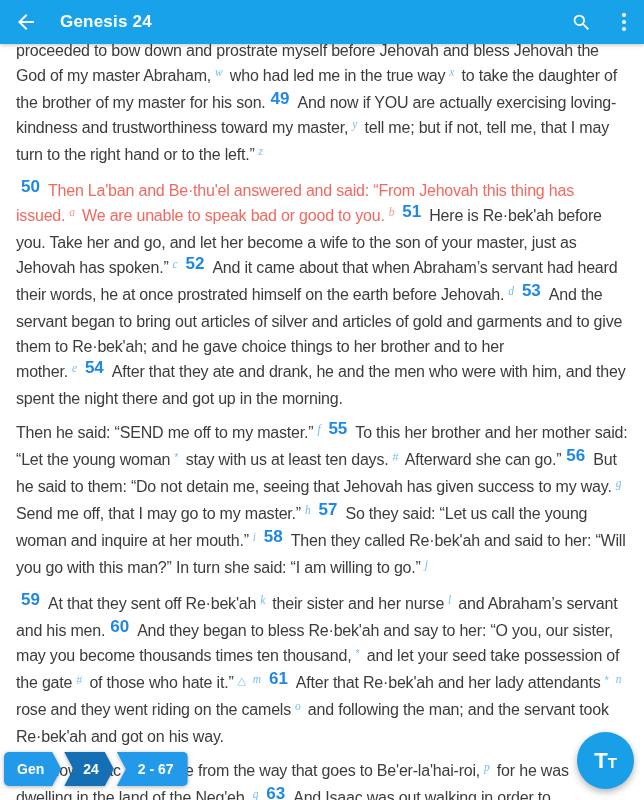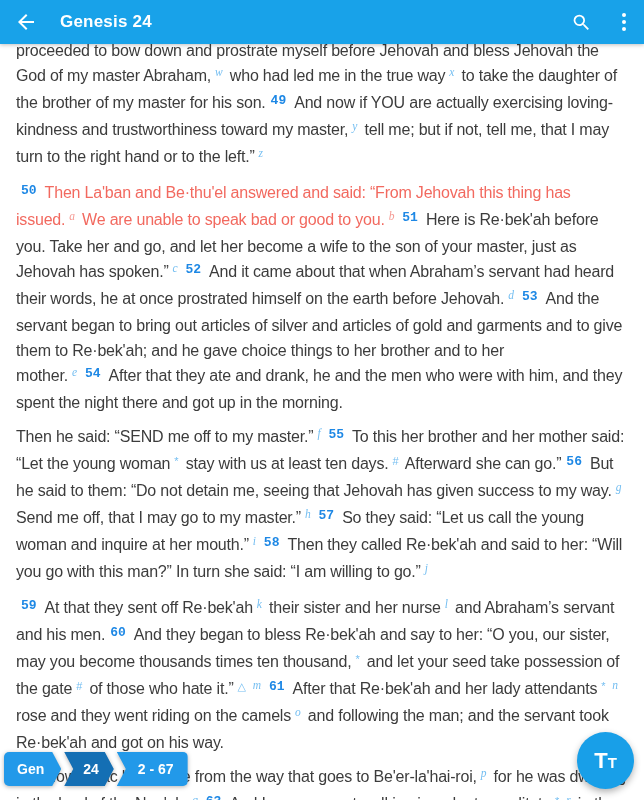--- a/index.html
+++ b/index.html
@@ -20,22 +20,22 @@
   .appbar .actions{display:flex; align-items:center; gap:26px;}
   .appbar .search{width:21px; height:21px; cursor:pointer;}
   .dots{display:flex; flex-direction:column; gap:3px; padding:2px 4px; cursor:pointer;}
   .dots i{width:4px; height:4px; border-radius:50%; background:#fff; display:block;}
 
   
   .content{position:absolute; top:44px; left:0; right:0; bottom:0; overflow:hidden;
     padding:0 16px; color:var(--text-color); font-size:16px; line-height:25px; letter-spacing:-.2px;}
   .content p{margin:0 0 9px 0; text-align:left;}
   .content p:first-child{margin-top:-6px;}
-  .vnum{color:var(--accent-blue); font-weight:bold; font-size:13px; position:relative; top:-4px;
-    padding:0 8px 0 5px; letter-spacing:0; cursor:pointer;font-family:Liberation Mono, monospace;}
+  .vnum{color:var(--accent-blue); font-weight:bold; font-size:17px; position:relative; top:-4px;
+    padding:0 8px 0 5px; letter-spacing:0; cursor:pointer;}
   .fnm{color:var(--footnote-blue); font-family:"Liberation Serif","DejaVu Serif",serif; font-style:italic;
     font-size:11.5px; position:relative; top:-5px; padding:0 3px 0 4px; cursor:pointer;}
   .fsym{color:var(--footnote-blue); font-size:11px; position:relative; top:-4px; padding:0 3px 0 4px; cursor:pointer;}
   .red{color:var(--highlight-red);}
   .red-fn{color:var(--highlight-red-fn); font-family:"Liberation Serif","DejaVu Serif",serif;
     font-style:italic; font-size:11.5px; position:relative; top:-5px; padding:0 3px 0 4px; cursor:pointer;}
 
   
   .chapnav{position:absolute; left:4px; bottom:14px; height:34px; display:flex; z-index:11;
     filter:drop-shadow(0 1px 2px rgba(0,0,0,.3)); font-weight:bold; font-size:14px; color:#fff;}

